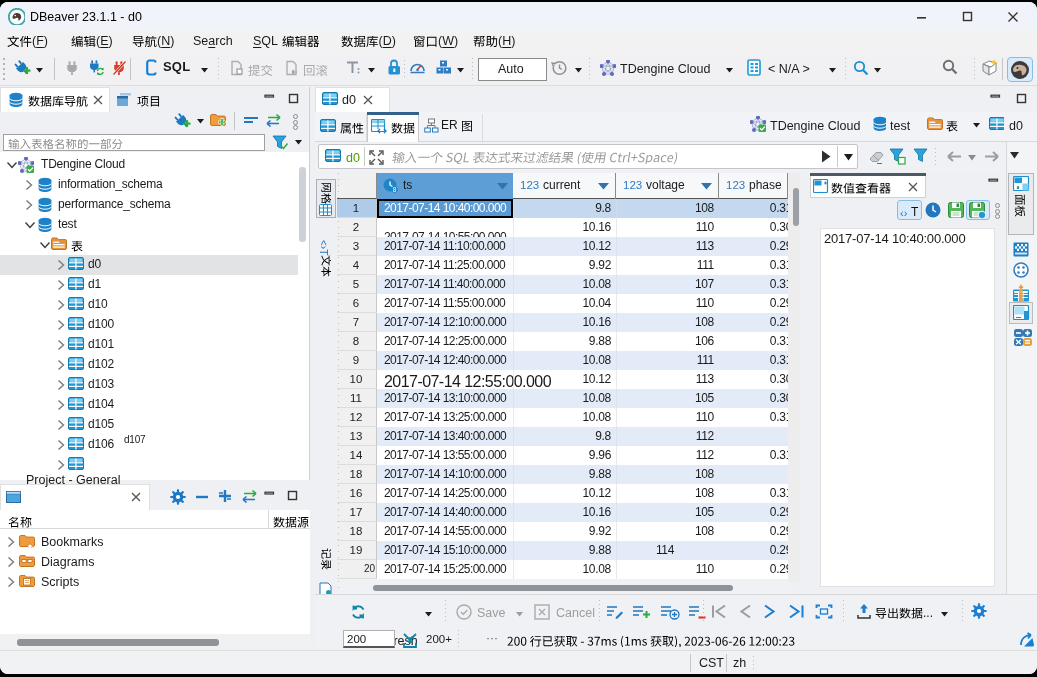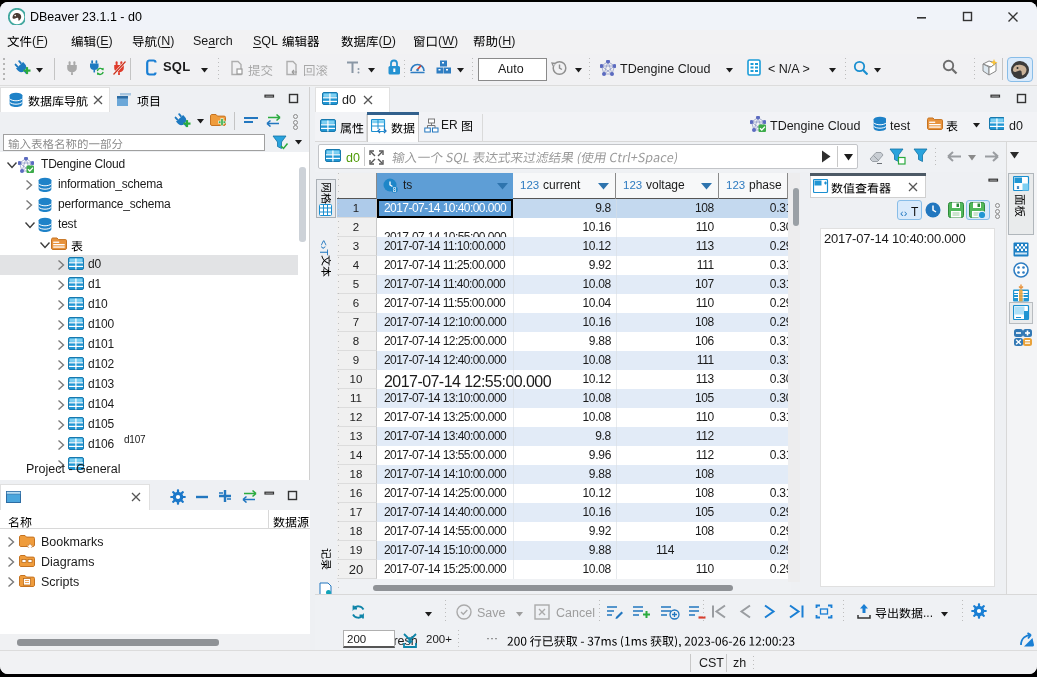--- a/index.html
+++ b/index.html
@@ -523,21 +523,21 @@
       <rect x="1" y="8.8" width="14" height="1.2" fill="#fff"></rect>
       <rect x="7.3" y="1.5" width="1.2" height="11" fill="#fff"></rect>
     </svg>
 <div class="t " style="position:absolute;left:88px;top:432px;font-size:10px;letter-spacing:-0.2px;margin-left:36px;">d107</div>
 <div style="position:absolute;left:0px;top:478px;width:310px;height:170px;background:#eef0f3;"></div>
 <div style="position:absolute;left:0px;top:482px;width:150px;height:26px;background:#fff;border:1px solid #e0e0e0;border-bottom:none;"></div>
 <svg style="position:absolute;left:6px;top:487px;" width="15" height="15" viewBox="0 0 15 15">
       <rect x="0.5" y="2.5" width="14" height="11" fill="#4ba6dd" stroke="#2d6ca3"></rect>
       <rect x="0.5" y="2.5" width="14" height="2.6" fill="#b7dcf2" stroke="#2d6ca3" stroke-width="0.6"></rect>
     </svg>
-<div class="t " style="position:absolute;left:26px;top:460px;font-size:12.5px;">Project - General</div>
+<div class="t " style="position:absolute;left:26px;top:471px;font-size:12.5px;">Project - General</div>
 <svg style="position:absolute;left:131px;top:490px;" width="10" height="10" viewBox="0 0 10 10">
       <path d="M1 1 L9 9 M9 1 L1 9" stroke="#555" stroke-width="1.3"></path>
     </svg>
 <svg style="position:absolute;left:170px;top:487px;" width="16" height="16" viewBox="0 0 16 16">
       <rect x="6.9" y="0.2" width="2.2" height="3.4" rx="0.8" fill="#1b78c9" transform="rotate(0 8 8)"></rect>
       <rect x="6.9" y="0.2" width="2.2" height="3.4" rx="0.8" fill="#1b78c9" transform="rotate(45 8 8)"></rect>
       <rect x="6.9" y="0.2" width="2.2" height="3.4" rx="0.8" fill="#1b78c9" transform="rotate(90 8 8)"></rect>
       <rect x="6.9" y="0.2" width="2.2" height="3.4" rx="0.8" fill="#1b78c9" transform="rotate(135 8 8)"></rect>
       <rect x="6.9" y="0.2" width="2.2" height="3.4" rx="0.8" fill="#1b78c9" transform="rotate(180 8 8)"></rect>
       <rect x="6.9" y="0.2" width="2.2" height="3.4" rx="0.8" fill="#1b78c9" transform="rotate(225 8 8)"></rect>
@@ -938,21 +938,21 @@
 <div class="t" style="position:absolute;left:616px;top:523px;width:98px;font-size:12px;text-align:right;letter-spacing:-0.3px;">108</div>
 <div class="t" style="position:absolute;left:719px;top:523px;width:73px;font-size:12px;text-align:right;letter-spacing:-0.3px;">0.29</div>
 <div style="position:absolute;left:337px;top:539px;width:40px;height:19px;background:#f0f0f0;border-right:1px solid #c8c8c8;border-bottom:1px solid #dcdcdc;"></div>
 <div class="t" style="position:absolute;left:337px;top:542px;width:38px;font-size:11.5px;color:#222;text-align:center;">19</div>
 <div style="position:absolute;left:377px;top:539px;width:411px;height:19px;background:#e2ebf7;"></div>
 <div class="t " style="position:absolute;left:384px;top:542px;font-size:12px;letter-spacing:-0.55px;">2017-07-14 15:10:00.000</div>
 <div class="t" style="position:absolute;left:513px;top:542px;width:98px;font-size:12px;text-align:right;letter-spacing:-0.3px;">9.88</div>
 <div class="t" style="position:absolute;left:616px;top:542px;width:98px;font-size:12px;text-align:center;letter-spacing:-0.3px;">114</div>
 <div class="t" style="position:absolute;left:719px;top:542px;width:73px;font-size:12px;text-align:right;letter-spacing:-0.3px;">0.29</div>
 <div style="position:absolute;left:337px;top:558px;width:40px;height:19px;background:#f0f0f0;border-right:1px solid #c8c8c8;border-bottom:1px solid #dcdcdc;"></div>
-<div class="t" style="position:absolute;left:337px;top:561px;width:38px;font-size:13px;color:#222;text-align:center;">20</div>
+<div class="t" style="position:absolute;left:337px;top:561px;width:38px;font-size:10px;color:#222;text-align:right;">20</div>
 <div style="position:absolute;left:377px;top:558px;width:411px;height:19px;background:#ffffff;"></div>
 <div class="t " style="position:absolute;left:384px;top:561px;font-size:12px;letter-spacing:-0.55px;">2017-07-14 15:25:00.000</div>
 <div class="t" style="position:absolute;left:513px;top:561px;width:98px;font-size:12px;text-align:right;letter-spacing:-0.3px;">10.08</div>
 <div class="t" style="position:absolute;left:616px;top:561px;width:98px;font-size:12px;text-align:right;letter-spacing:-0.3px;">110</div>
 <div class="t" style="position:absolute;left:719px;top:561px;width:73px;font-size:12px;text-align:right;letter-spacing:-0.3px;">0.29</div>
 <div style="position:absolute;left:513px;top:197px;width:1px;height:380px;background:#d8dde2;opacity:0.6;"></div>
 <div style="position:absolute;left:616px;top:197px;width:1px;height:380px;background:#d8dde2;opacity:0.6;"></div>
 <div style="position:absolute;left:337px;top:577px;width:454px;height:15px;background:#eff1f4;"></div>
 <div style="position:absolute;left:373px;top:583px;width:360px;height:6px;background:#8f9296;border-radius:3px;"></div>
 <div style="position:absolute;left:788px;top:171px;width:12px;height:409px;background:#ededee;"></div>

